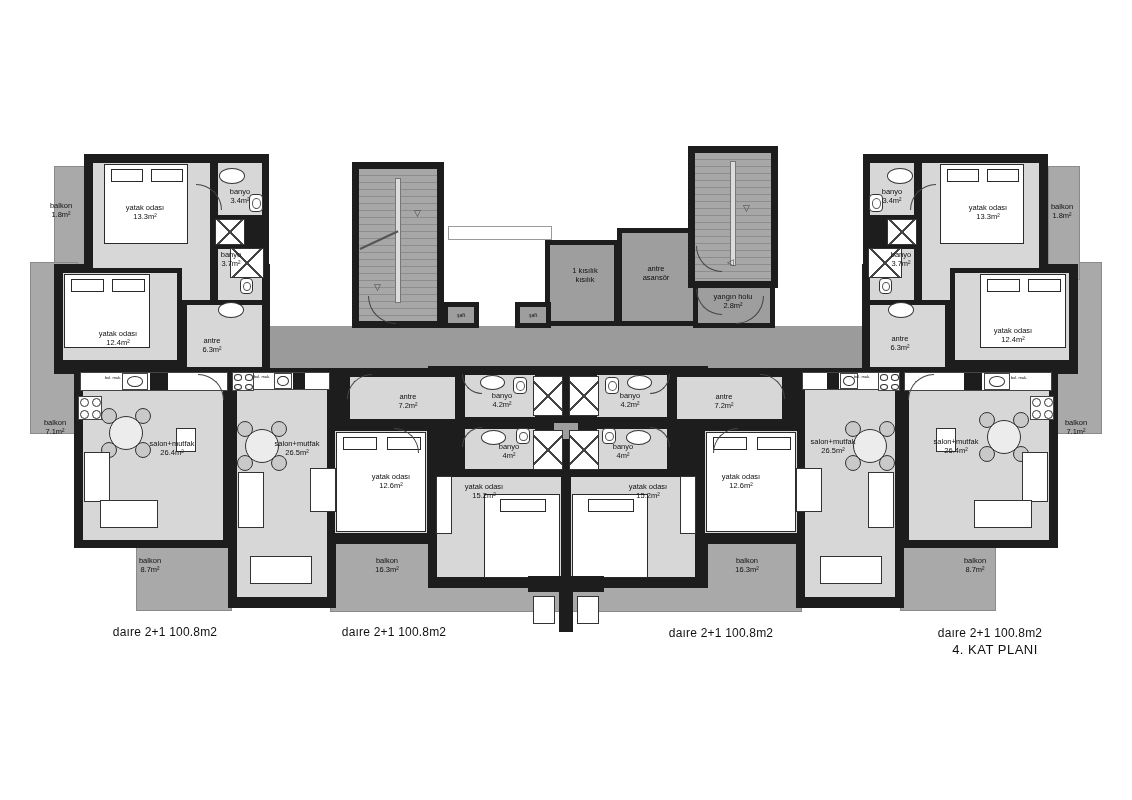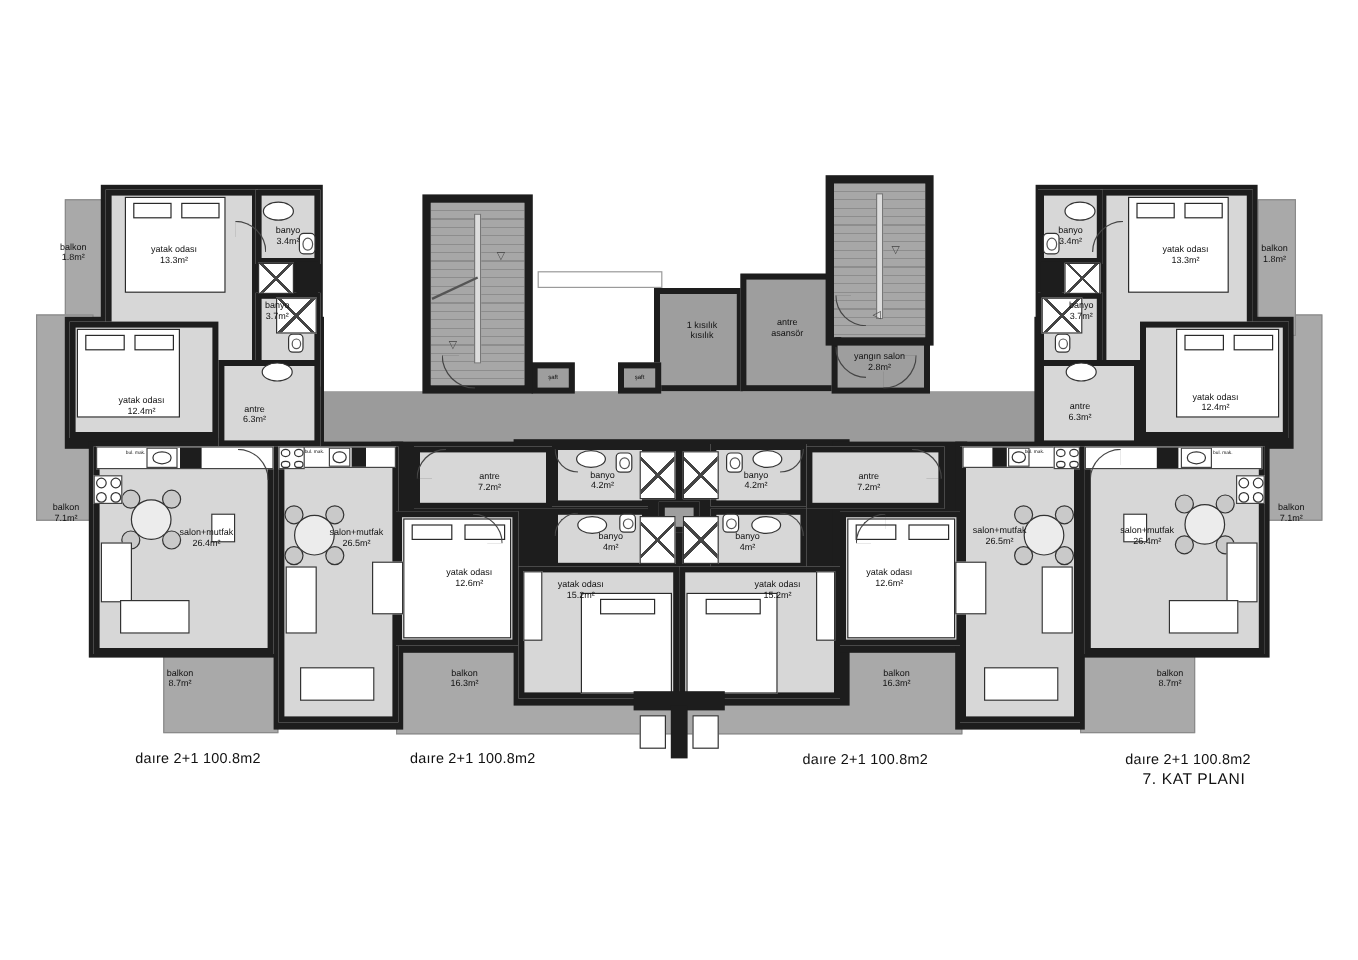--- a/index.html
+++ b/index.html
@@ -221,21 +221,21 @@
         <div>1 kısılık</div>
         <div>kısılık</div>
       </div>
       <div class="coreroom" style="left: 617px; top: 228px; width: 84px; height: 98px;"></div>
       <div class="lbl" style="left: 656px; top: 273px; font-size: 7.5px;">
         <div>antre</div>
         <div>asansör</div>
       </div>
       <div class="coreroom" style="left: 693px; top: 282px; width: 82px; height: 46px;"></div>
       <div class="lbl" style="left: 733px; top: 301px; font-size: 7.5px;">
-        <div>yangın salon</div>
+        <div>yangın holu</div>
         <div>2.8m²</div>
       </div>
       <div class="coreroom" style="left: 443px; top: 302px; width: 36px; height: 26px;"></div>
       <div class="lbl" style="left: 461px; top: 315px; font-size: 5px;">
         <div>şaft</div>
       </div>
       <div class="coreroom" style="left: 515px; top: 302px; width: 36px; height: 26px;"></div>
       <div class="lbl" style="left: 533px; top: 315px; font-size: 5px;">
         <div>şaft</div>
       </div>
@@ -417,15 +417,15 @@
       <div class="door" style="left: 394px; top: 428px; width: 25px; height: 25px; border-top: 1.3px solid rgb(68, 68, 68); border-right: 1.3px solid rgb(68, 68, 68); border-top-right-radius: 100%;"></div>
       <div class="door" style="left: 713px; top: 428px; width: 25px; height: 25px; border-top: 1.3px solid rgb(68, 68, 68); border-left: 1.3px solid rgb(68, 68, 68); border-top-left-radius: 100%;"></div>
       <div class="door" style="left: 196px; top: 184px; width: 26px; height: 26px; border-top: 1.3px solid rgb(68, 68, 68); border-right: 1.3px solid rgb(68, 68, 68); border-top-right-radius: 100%;"></div>
       <div class="door" style="left: 910px; top: 184px; width: 26px; height: 26px; border-top: 1.3px solid rgb(68, 68, 68); border-left: 1.3px solid rgb(68, 68, 68); border-top-left-radius: 100%;"></div>
     </div>
   <div>
     <span class="cap" style="left:165px;top:632px">daıre 2+1 100.8m2</span>
     <span class="cap" style="left:394px;top:632px">daıre 2+1 100.8m2</span>
     <span class="cap" style="left:721px;top:633px">daıre 2+1 100.8m2</span>
     <span class="cap" style="left:990px;top:633px">daıre 2+1 100.8m2</span>
-    <span class="cap title" style="left:995px;top:649px">7. KAT PLANI</span>
+    <span class="cap title" style="left:995px;top:649px">4. KAT PLANI</span>
   </div>
 </div>
 
 </body></html>

